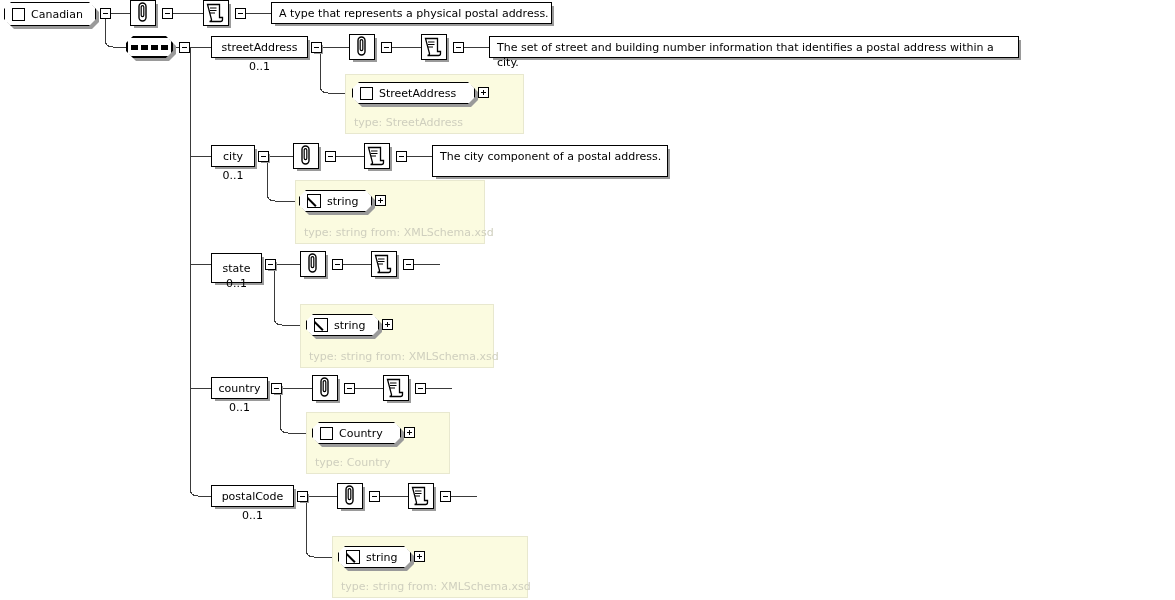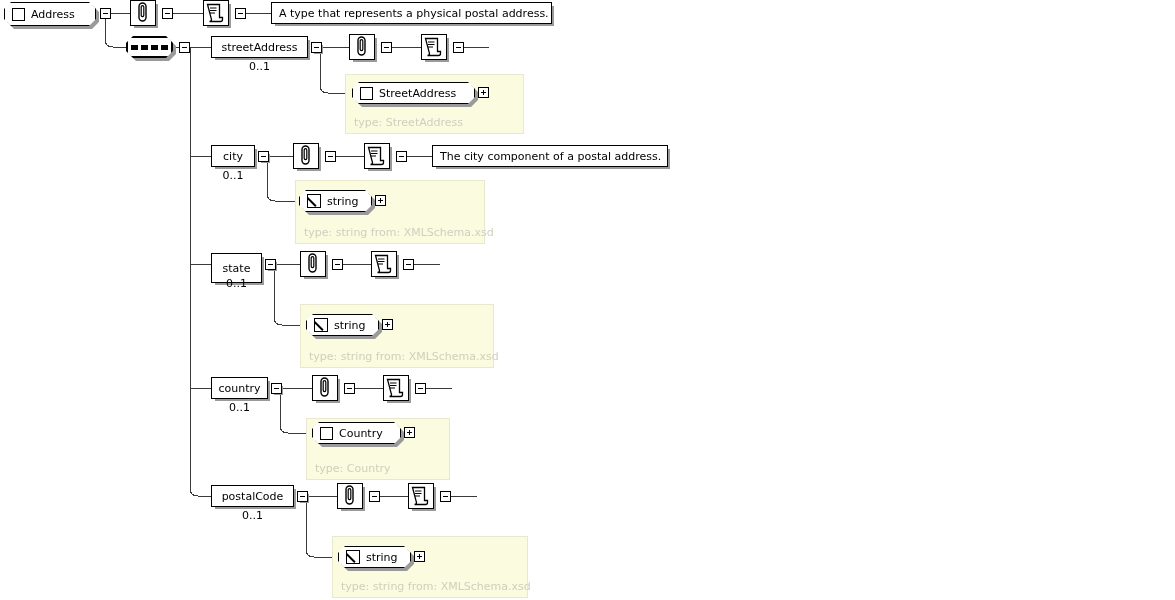--- a/index.html
+++ b/index.html
@@ -253,21 +253,21 @@
       <line x1="374" y1="496" x2="408" y2="496"></line>
       <line x1="445" y1="496" x2="477" y2="496"></line>
       <path d="M 306 502 L 306 549 Q 306 557 314 557 L 338 557"></path>
     </g>
   </svg>
 
   <div class="octa-wrap" style="left:4px; top:2px; width:92px; height:24px;">
     <div class="octa-shadow" style="width:92px; height:24px;"></div>
     <div class="octa" style="width:92px; height:24px;">
       <span class="ct-icon"></span>
-      <span class="label">Address</span>
+      <span class="label">Canadian</span>
     </div>
   </div>
   <div class="toggle" style="left:100px; top:8px;"></div>
 
   <div class="icon-box" style="left:130px; top:0px;">
     <svg width="23" height="23" viewBox="0 0 23 23">
       <rect x="8" y="2" width="7" height="18" rx="3.5" fill="#fff" stroke="#000" stroke-width="1.4"></rect>
       <rect x="10.2" y="4.6" width="2.6" height="11" rx="1.3" fill="#fff" stroke="#000" stroke-width="1.2"></rect>
     </svg>
   </div>
@@ -313,20 +313,21 @@
   <div class="icon-box" style="left:421px; top:34px;">
     <svg width="23" height="23" viewBox="0 0 23 23">
       <path d="M3.5 3.5 h12 v13 h3 v2 a2 2 0 0 1 -2 2 h-11 a2 2 0 0 0 2 -2 z" fill="#fff" stroke="#000" stroke-width="1.3"></path>
       <line x1="6" y1="7" x2="12.5" y2="7" stroke="#000" stroke-width="1"></line>
       <line x1="6" y1="9.5" x2="12.5" y2="9.5" stroke="#000" stroke-width="1"></line>
       <line x1="6" y1="12" x2="11" y2="12" stroke="#000" stroke-width="1"></line>
     </svg>
   </div>
   <div class="toggle" style="left:453px; top:42px;"></div>
 
+  <div class="desc-box" style="left:489px; top:36px; width:530px; height:22px;">The set of street and building number information that identifies a postal address within a city.</div>
 
   <div class="type-panel" style="left:345px; top:74px; width:179px; height:60px;">
     <span class="type-caption">type: StreetAddress</span>
   </div>
   <div class="octa-wrap" style="left:352px; top:82px; width:123px; height:22px;">
     <div class="octa-shadow" style="width:123px; height:22px;"></div>
     <div class="octa" style="width:123px; height:22px;">
       <span class="ct-icon"></span>
       <span class="label">StreetAddress</span>
     </div>
@@ -350,21 +351,21 @@
   <div class="icon-box" style="left:364px; top:143px;">
     <svg width="23" height="23" viewBox="0 0 23 23">
       <path d="M3.5 3.5 h12 v13 h3 v2 a2 2 0 0 1 -2 2 h-11 a2 2 0 0 0 2 -2 z" fill="#fff" stroke="#000" stroke-width="1.3"></path>
       <line x1="6" y1="7" x2="12.5" y2="7" stroke="#000" stroke-width="1"></line>
       <line x1="6" y1="9.5" x2="12.5" y2="9.5" stroke="#000" stroke-width="1"></line>
       <line x1="6" y1="12" x2="11" y2="12" stroke="#000" stroke-width="1"></line>
     </svg>
   </div>
   <div class="toggle" style="left:396px; top:151px;"></div>
 
-  <div class="desc-box" style="left:432px; top:145px; width:236px; height:22px;">The city component of a postal address.</div>
+  <div class="desc-box" style="left:432px; top:145px; width:236px; height:32px;">The city component of a postal address.</div>
 
   <div class="type-panel" style="left:295px; top:180px; width:190px; height:64px;">
     <span class="type-caption">type: string from: XMLSchema.xsd</span>
   </div>
   <div class="octa-wrap" style="left:299px; top:190px; width:73px; height:22px;">
     <div class="octa-shadow" style="width:73px; height:22px;"></div>
     <div class="octa" style="width:73px; height:22px;">
       <span class="st-icon"></span>
       <span class="label">string</span>
     </div>
@@ -426,21 +427,21 @@
     <svg width="23" height="23" viewBox="0 0 23 23">
       <path d="M3.5 3.5 h12 v13 h3 v2 a2 2 0 0 1 -2 2 h-11 a2 2 0 0 0 2 -2 z" fill="#fff" stroke="#000" stroke-width="1.3"></path>
       <line x1="6" y1="7" x2="12.5" y2="7" stroke="#000" stroke-width="1"></line>
       <line x1="6" y1="9.5" x2="12.5" y2="9.5" stroke="#000" stroke-width="1"></line>
       <line x1="6" y1="12" x2="11" y2="12" stroke="#000" stroke-width="1"></line>
     </svg>
   </div>
   <div class="toggle" style="left:415px; top:383px;"></div>
 
 
-  <div class="type-panel" style="left:306px; top:412px; width:144px; height:62px;margin-top:6px;">
+  <div class="type-panel" style="left:306px; top:412px; width:144px; height:62px;">
     <span class="type-caption">type: Country</span>
   </div>
   <div class="octa-wrap" style="left:312px; top:422px; width:89px; height:22px;">
     <div class="octa-shadow" style="width:89px; height:22px;"></div>
     <div class="octa" style="width:89px; height:22px;">
       <span class="ct-icon"></span>
       <span class="label">Country</span>
     </div>
   </div>
   <div class="toggle plus" style="left:404px; top:427px;"></div>

